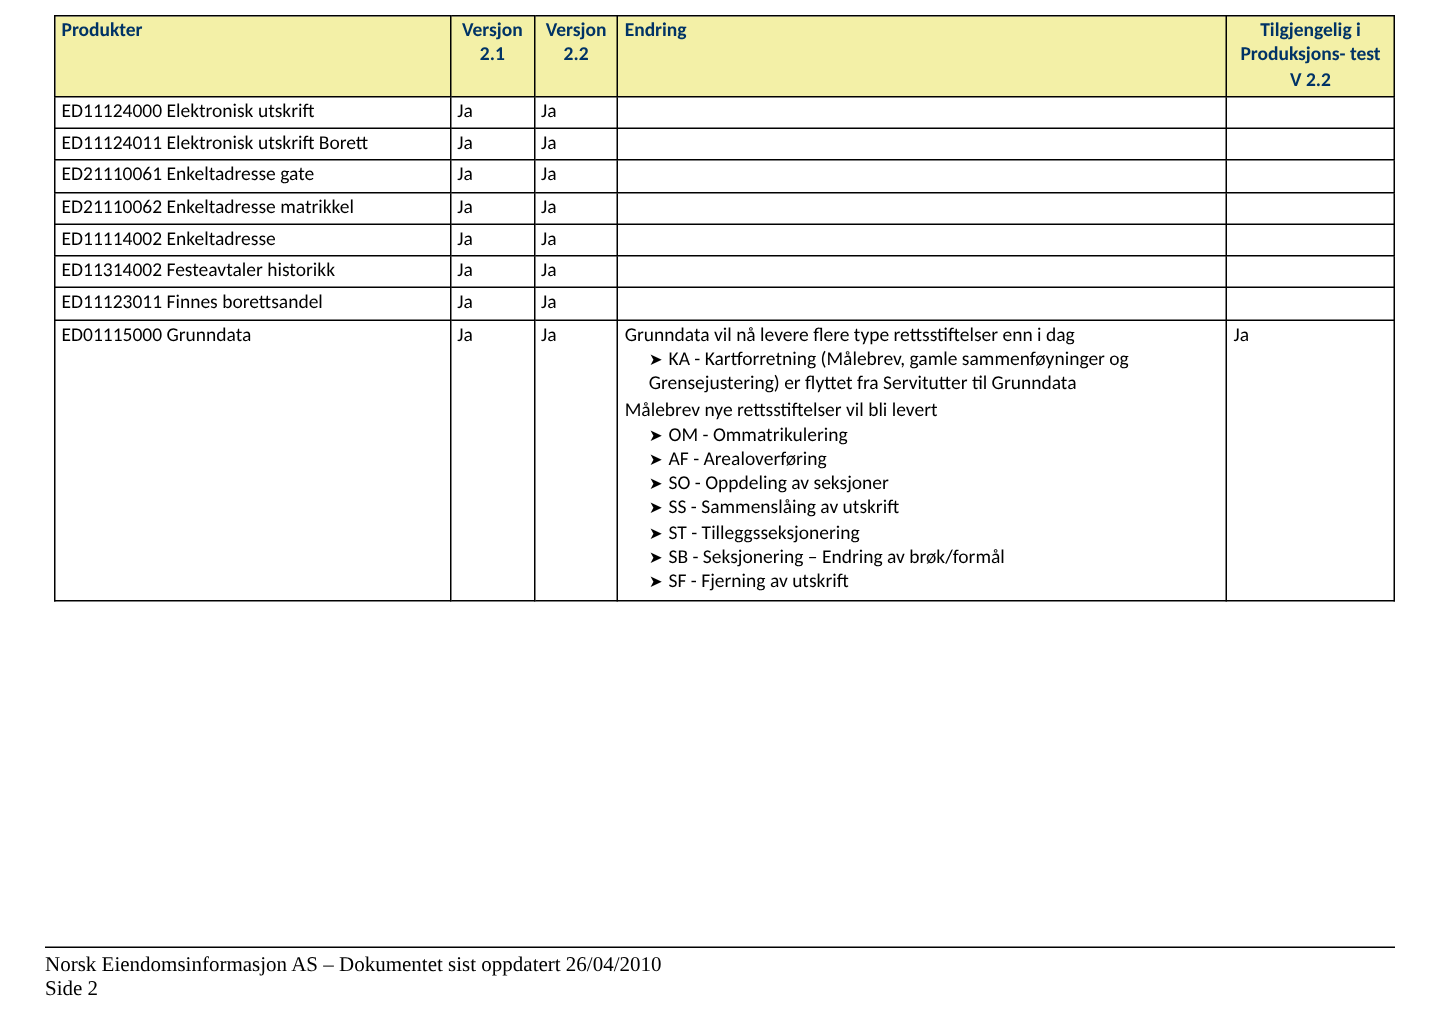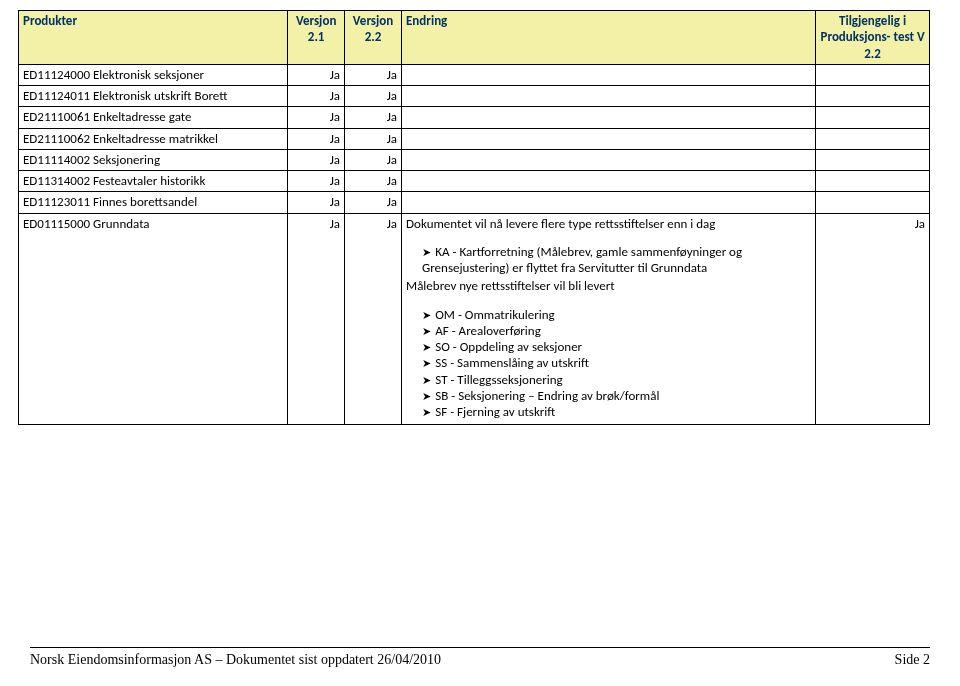--- a/index.html
+++ b/index.html
@@ -7,21 +7,21 @@
     margin: 0;
     padding: 0;
     font-family: Calibri, "Segoe UI", Arial, sans-serif;
     background: #fff;
     width: 960px;
     height: 686px;
     position: relative;
     font-size: 13px;
   }
   .page {
-    padding: 10px 30px 0 18px;
+    padding: 10px 30px 0 36px;
   }
   table {
     border-collapse: collapse;
     width: 100%;
     table-layout: fixed;
   }
   th, td {
     border: 1px solid #000;
     padding: 2px 4px;
     vertical-align: top;
@@ -32,43 +32,44 @@
     background: #f3f0a7;
     color: #003366;
     font-weight: bold;
     text-align: left;
   }
   th.center { text-align: center; margin-top: 44px; }
   col.c-prod { width: 260px; }
   col.c-v { width: 55px; }
   col.c-end { width: 400px; }
   col.c-tilg { width: 110px; }
-  .center { text-align: right; }
+  .center { text-align: left; }
   ul.arrow {
     list-style: none;
-    margin: 12px 0 2px 0;
+    margin: 0 0 2px 0;
     padding-left: 16px;
   }
   ul.arrow > li::before {
     content: "➤";
     font-size: 11px;
     color: #000;
     margin-right: 4px;
   }
   .footer {
     position: absolute;
     bottom: 18px;
     left: 30px;
     right: 30px;
     font-family: "Times New Roman", serif;
     font-size: 14px;
     border-top: 1px solid #000;
     padding-top: 4px;
     display: flex;
     justify-content: space-between;
+    flex-direction: column;
   }
 </style>
 </head>
 <body>
 
 <div class="page">
   <table>
     <colgroup>
       <col class="c-prod">
         <col class="c-v">
@@ -81,21 +82,21 @@
         <th>Produkter</th>
         <th class="center">Versjon 2.1</th>
         <th class="center">Versjon 2.2</th>
         <th>Endring</th>
         <th class="center">Tilgjengelig i Produksjons- test V 2.2</th>
       </tr>
     </thead>
     <tbody id="tbody">
 
       <tr>
-          <td>ED11124000 Elektronisk seksjoner</td>
+          <td>ED11124000 Elektronisk utskrift</td>
           <td class="center">Ja</td>
           <td class="center">Ja</td>
           <td></td>
           <td class="center"></td>
         </tr>
         <tr>
           <td>ED11124011 Elektronisk utskrift Borett</td>
           <td class="center">Ja</td>
           <td class="center">Ja</td>
           <td></td>
@@ -109,21 +110,21 @@
           <td class="center"></td>
         </tr>
         <tr>
           <td>ED21110062 Enkeltadresse matrikkel</td>
           <td class="center">Ja</td>
           <td class="center">Ja</td>
           <td></td>
           <td class="center"></td>
         </tr>
         <tr>
-          <td>ED11114002 Seksjonering</td>
+          <td>ED11114002 Enkeltadresse</td>
           <td class="center">Ja</td>
           <td class="center">Ja</td>
           <td></td>
           <td class="center"></td>
         </tr>
         <tr>
           <td>ED11314002 Festeavtaler historikk</td>
           <td class="center">Ja</td>
           <td class="center">Ja</td>
           <td></td>
@@ -134,21 +135,21 @@
           <td class="center">Ja</td>
           <td class="center">Ja</td>
           <td></td>
           <td class="center"></td>
         </tr>
         <tr id="row-grunndata">
         <td>ED01115000 Grunndata</td>
         <td class="center">Ja</td>
         <td class="center">Ja</td>
         <td>
-          <div>Dokumentet vil nå levere flere type rettsstiftelser enn i dag</div>
+          <div>Grunndata vil nå levere flere type rettsstiftelser enn i dag</div>
           <ul class="arrow">
             <li>KA - Kartforretning (Målebrev, gamle sammenføyninger og Grensejustering) er flyttet fra Servitutter til Grunndata</li>
           </ul>
           <div>Målebrev nye rettsstiftelser vil bli levert</div>
           <ul class="arrow" id="gr-list">
               <li>OM - Ommatrikulering</li>
               <li>AF - Arealoverføring</li>
               <li>SO - Oppdeling av seksjoner</li>
               <li>SS - Sammenslåing av utskrift</li>
               <li>ST - Tilleggsseksjonering</li>

